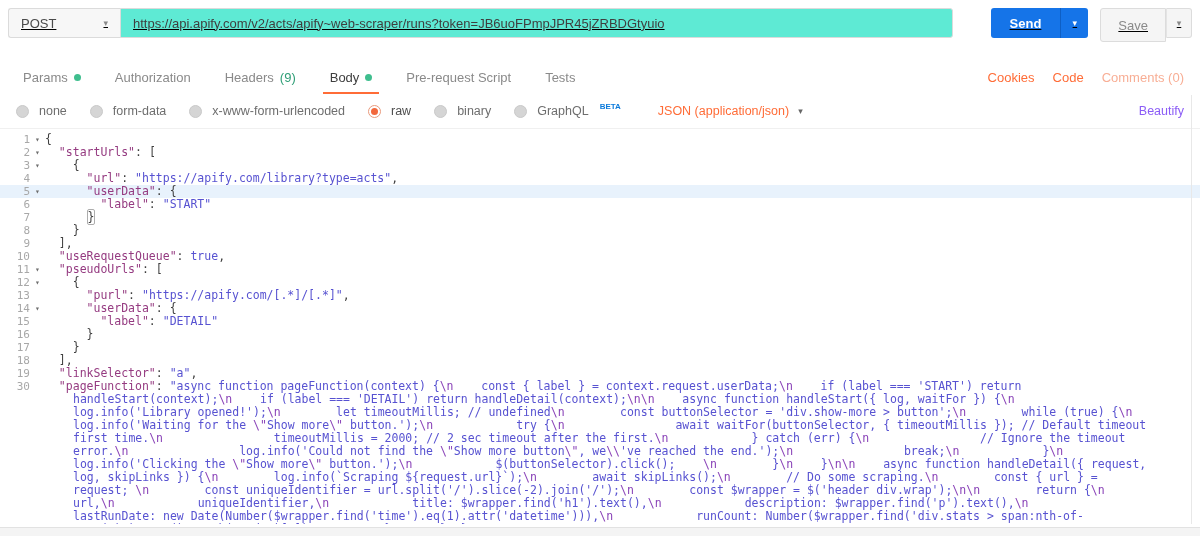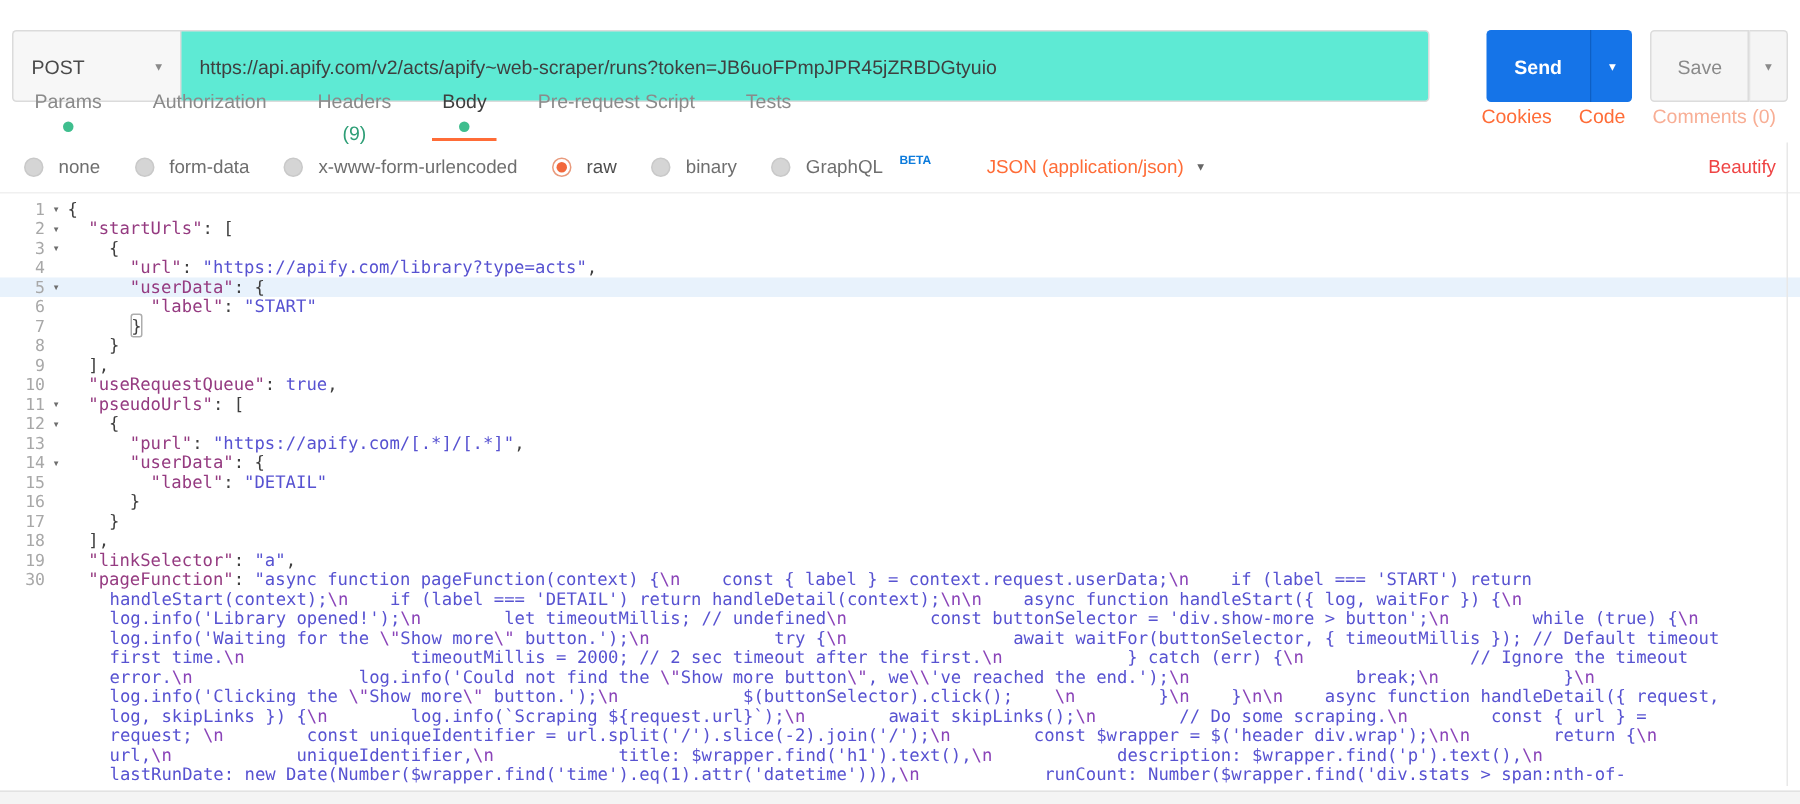--- a/index.html
+++ b/index.html
@@ -1,21 +1,21 @@
 <!DOCTYPE html>
 <html><head>
 <meta charset="utf-8">
 <style>
   * { margin:0; padding:0; box-sizing:border-box; }
   html,body { background:#fff; }
   .app { position:relative; width:1200px; height:536px; background:#fff; overflow:hidden;
          font-family:"Liberation Sans", sans-serif; }
 
   
-  .url-row { position:absolute; top:20px; left:8px; right:8px; height:48px; display:flex; }
+  .url-row { position:absolute; top:8px; left:8px; right:8px; height:30px; display:flex;text-decoration:underline; }
   .method-select { width:112px; background:#F7F7F7; border:1px solid #DBDBDB; border-right:none;
       border-radius:3px 0 0 3px; display:flex; align-items:center; justify-content:space-between;
       padding:0 12px; font-size:13px; color:#4A4A4A; cursor:pointer; }
   .method-select .caret { color:#8A8A8A; font-size:9px; }
   .url-input { flex:1; background:#5eead4; border:1px solid #DBDBDB; border-radius:0 3px 3px 0;
       display:flex; align-items:center; padding:0 12px; font-size:13px; color:#3F3F3F;
       overflow:hidden; white-space:nowrap; }
   .send-group { display:flex; margin-left:12px; }
   .send-main { background:#1574E8; color:#fff; font-size:13px; font-weight:bold; border-radius:3px 0 0 3px;
       display:flex; align-items:center; padding:0 19px; cursor:pointer;margin-left:26px; }
@@ -24,41 +24,41 @@
   .save-group { display:flex; margin-left:12px; }
   .save-main { background:#F5F5F5; border:1px solid #DCDCDC; color:#8A8A8A; font-size:13px;
       border-radius:3px 0 0 3px; display:flex; align-items:center; padding:16px 17px; cursor:pointer; }
   .save-caret { background:#F5F5F5; border:1px solid #DCDCDC; border-left:1px solid #E4E4E4; width:26px;
       border-radius:0 3px 3px 0; display:flex; align-items:center; justify-content:center;
       color:#8A8A8A; font-size:9px; cursor:pointer; }
 
   
   .tabs-row { position:absolute; top:60px; left:16px; right:16px; height:34px; display:flex;
       align-items:stretch; font-size:13px; color:#8A8A8A; }
-  .tab { display:flex; align-items:center; gap:6px; padding:0 7px; margin-right:20px; cursor:pointer;flex-direction:column; }
+  .tab { display:flex; align-items:center; gap:6px; padding:0 7px; margin-right:20px; cursor:pointer; }
   .tab.active { color:#3E3E3E; box-shadow: inset 0 -2px 0 #FF6C37; }
   .dot { width:7px; height:7px; border-radius:50%; background:#3FBE8E; display:inline-block; }
   .tab .count { color:#2E9E76; }
   .tabs-right { margin-left:auto; display:flex; align-items:center; gap:18px; }
   .tabs-right .link { color:#FF6C37; cursor:pointer; }
   .tabs-right .muted { color:#F8AE95; cursor:pointer;text-align:center; }
 
   
   .type-row { position:absolute; top:95px; left:16px; right:16px; height:32px; display:flex;
       align-items:center; font-size:12.5px; color:#6E6E6E; }
   .opt { display:flex; align-items:center; gap:10px; margin-right:23px; cursor:pointer; }
   .rb { width:13px; height:13px; border-radius:50%; background:#D5D5D5; border:1px solid #C9C9C9; position:relative; }
   .opt.selected .rb { background:#fff; border:1px solid #E99A7C; }
   .opt.selected .rb:after { content:""; position:absolute; left:2px; top:2px; width:7px; height:7px;
       border-radius:50%; background:#F2683C; }
   .opt.selected .lbl { color:#4E4E4E; }
   .beta { font-size:8px; color:#0C7BDC; font-weight:bold; position:relative; top:-5px; margin-left:1px; }
   .json-select { display:flex; align-items:center; gap:9px; margin-left:14px; color:#FF6C37; cursor:pointer; }
   .json-select .caret { color:#666; font-size:9px; }
-  .beautify { margin-left:auto; color:#ef4444; cursor:pointer; }
+  .beautify { margin-left:auto; color:#8b5cf6; cursor:pointer; }
 
   
   .editor { position:absolute; top:128px; left:0; right:0; height:396px; padding-top:4px;
       border-top:1px solid #F0F0F0; font-family:"DejaVu Sans Mono", monospace;
       font-size:11.5px; line-height:13px; color:#3F3F3F; overflow:hidden; }
   .row { display:flex; }
   .row.active { background:#E8F2FC; }
   .g { width:30px; flex:none; text-align:right; color:#A8A8A8; font-size:11px; }
   .fold { width:15px; flex:none; text-align:center; color:#6E6E6E; font-size:8px; line-height:13px; }
   .c { flex:1; white-space:pre-wrap; overflow-wrap:break-word; word-break:normal; padding-right:46px; }

